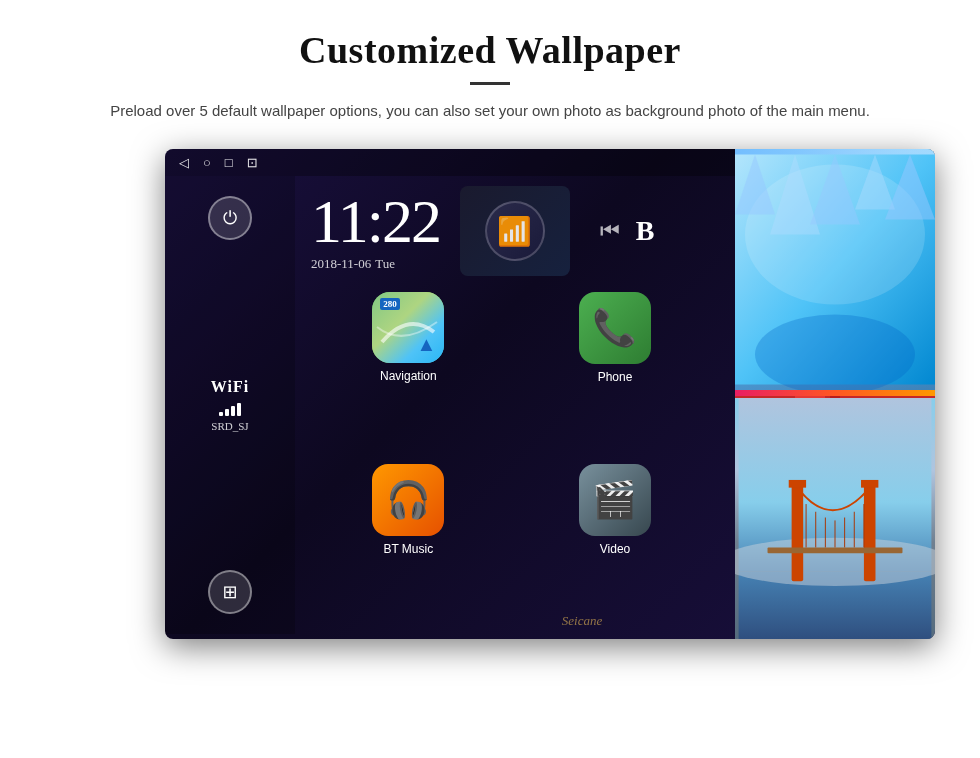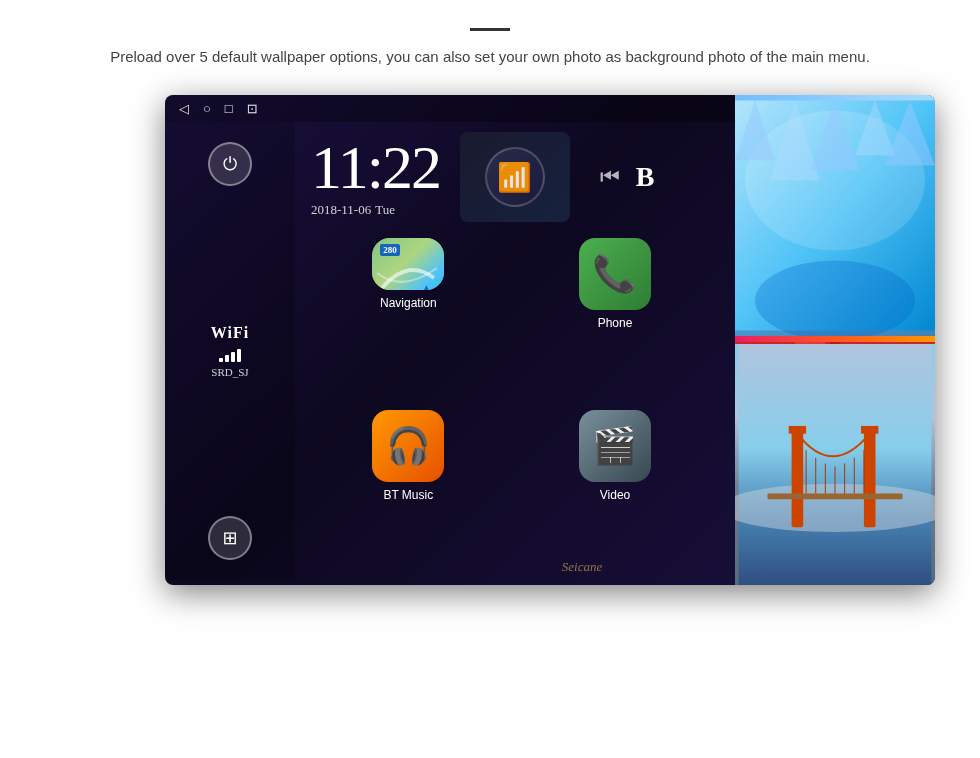--- a/index.html
+++ b/index.html
@@ -399,29 +399,30 @@
       font-size: 36px;
     }
 
     
     .clap-icon {
       font-size: 36px;
     }
 
     .app-icon-wrapper {
       width: 72px;
-      height: 52px;
+      height: 71px;
       border-radius: 18px;
       overflow: hidden;
     }
   </style>
 </head>
 <body>
 
 <div class="header">
+  <h1>Customized Wallpaper</h1>
   <div class="header-divider"></div>
   <p>Preload over 5 default wallpaper options, you can also set your own photo as background photo of the main menu.</p>
 </div>
 
 <div class="device-wrapper">
   <div class="device-screen">
 
     <div class="status-bar">
       <div class="status-left">
         <span class="nav-icon">◁</span>

